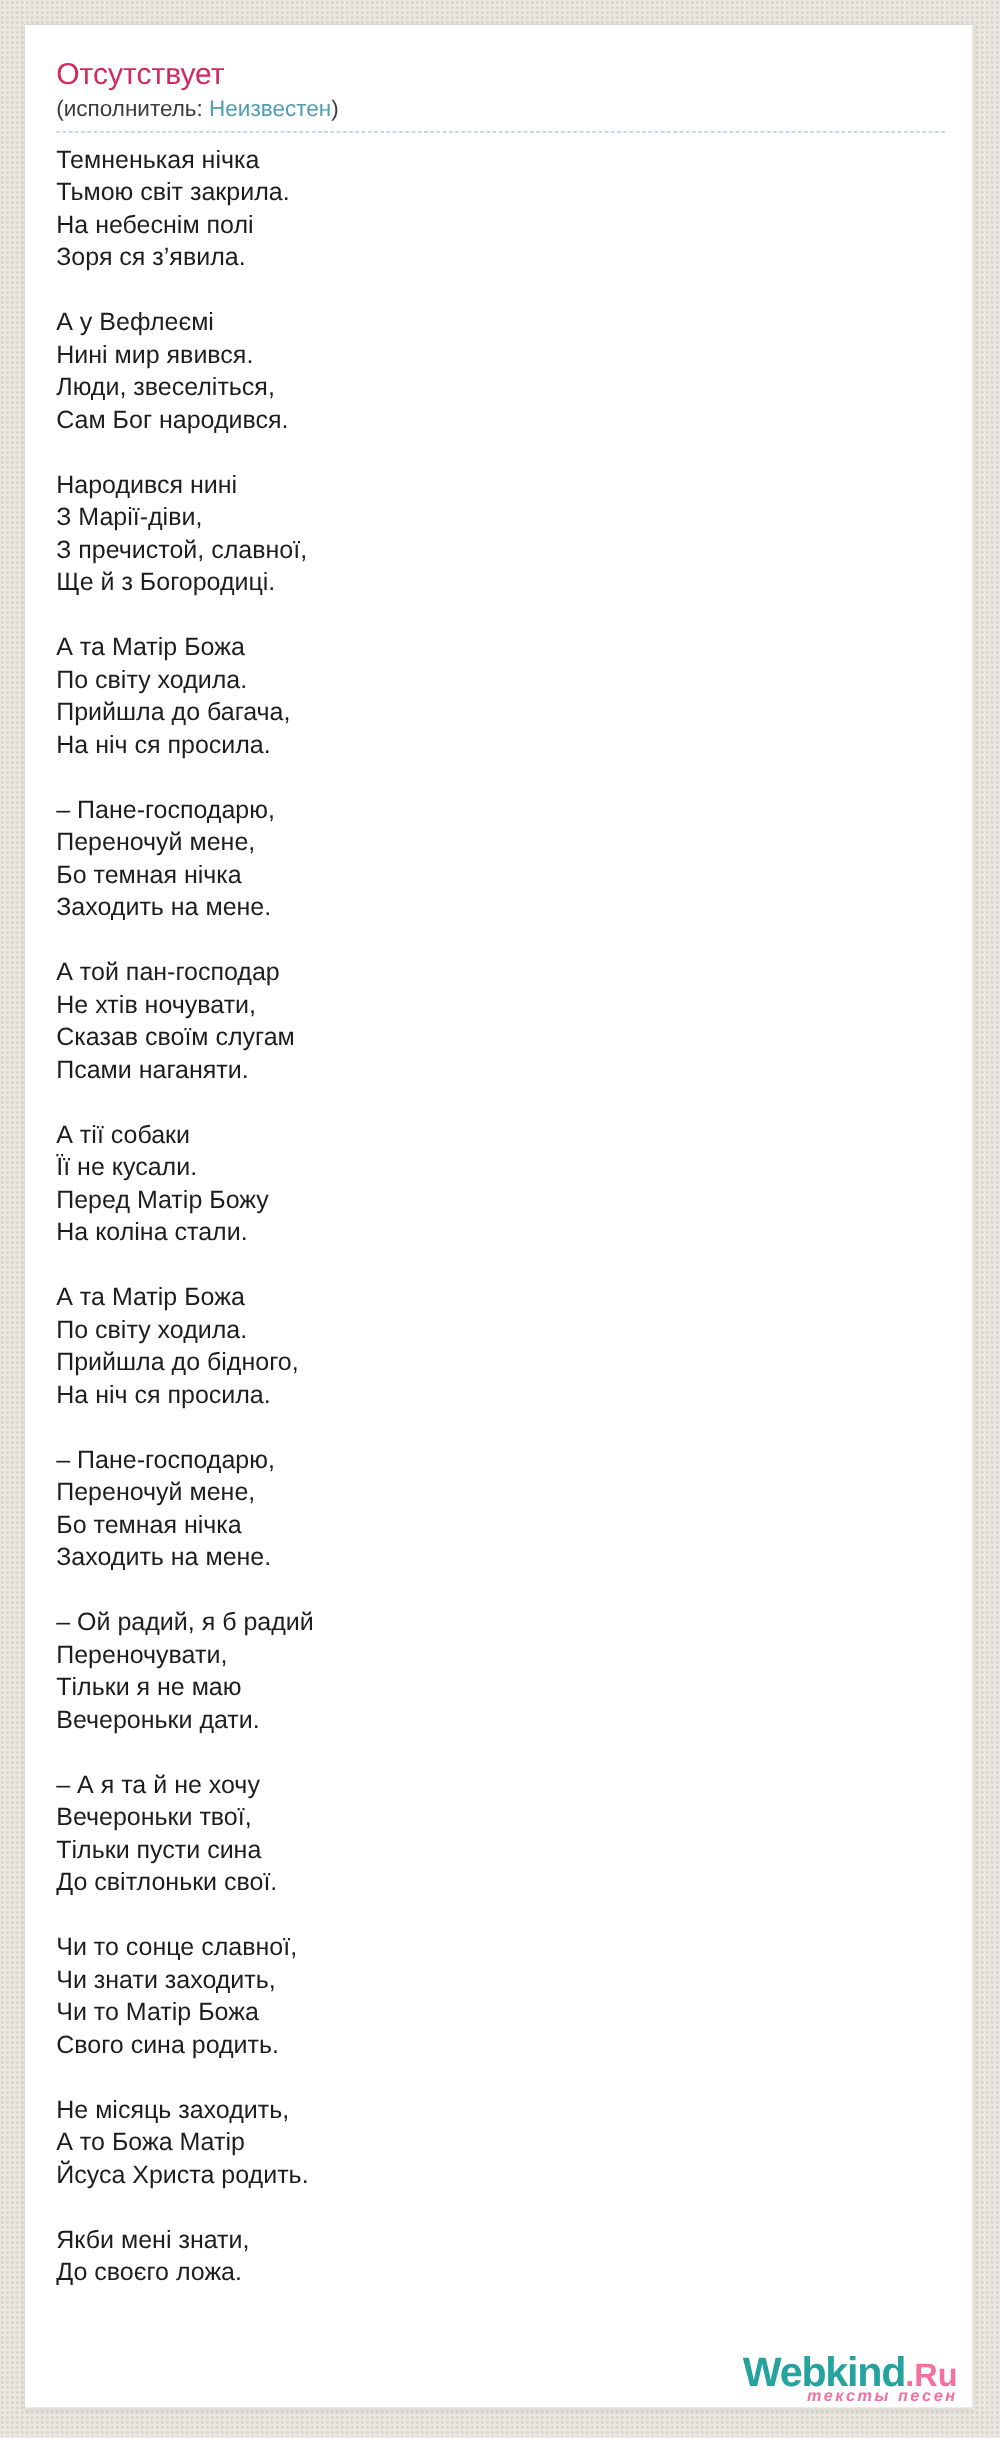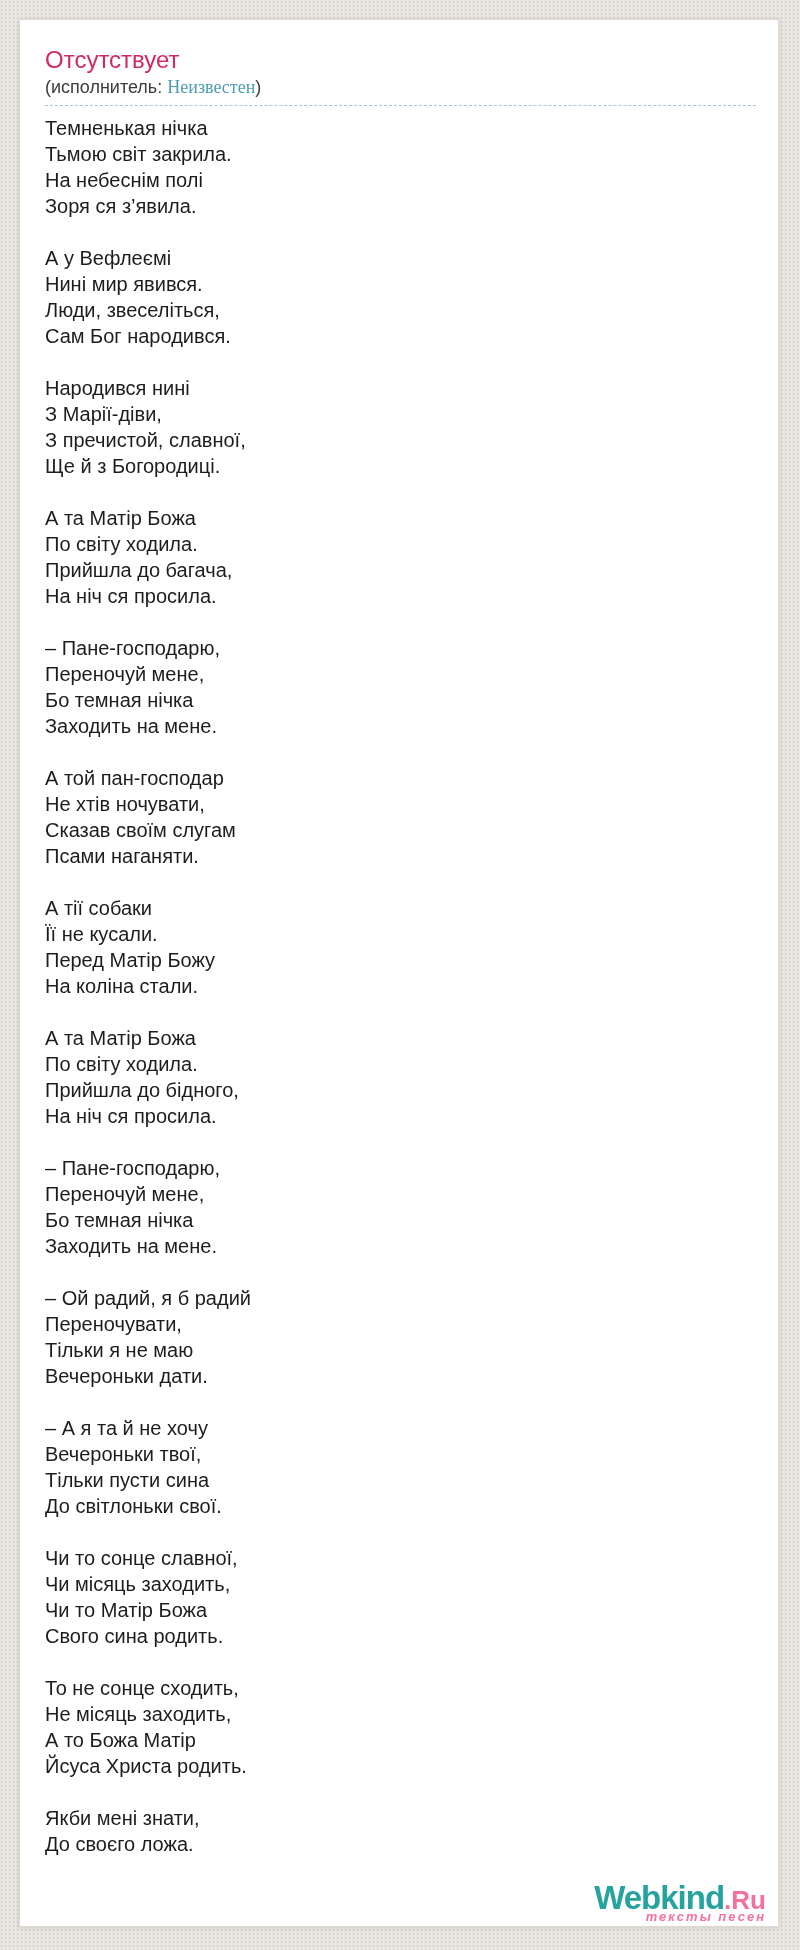--- a/index.html
+++ b/index.html
@@ -46,21 +46,20 @@
   .artist{
     margin-top:2px;
     font-size:18px;
     line-height:21px;
     color:#3c3c3c;
   }
   .artist-link{
     color:var(--artist-link-teal);
     text-decoration:none;
     cursor:pointer;
-    font-family:Liberation Serif, serif;
   }
   .lyrics{
     margin-top:9px;
     font-size:20px;
     line-height:26px;
     color:var(--body-text);
   }
   .verse{margin-bottom:26px;}
   .logo{
     position:absolute;
@@ -164,26 +163,25 @@
         <div class="line">Вечероньки дати.</div>
       </div>
       <div class="verse">
         <div class="line">– А я та й не хочу</div>
         <div class="line">Вечероньки твої,</div>
         <div class="line">Тільки пусти сина</div>
         <div class="line">До світлоньки свої.</div>
       </div>
       <div class="verse">
         <div class="line">Чи то сонце славної,</div>
-        <div class="line">Чи місяць заходить,</div>
+        <div class="line">Чи знати заходить,</div>
         <div class="line">Чи то Матір Божа</div>
         <div class="line">Свого сина родить.</div>
       </div>
       <div class="verse">
-        <div class="line">То не сонце сходить,</div>
         <div class="line">Не місяць заходить,</div>
         <div class="line">А то Божа Матір</div>
         <div class="line">Йсуса Христа родить.</div>
       </div>
       <div class="verse">
         <div class="line">Якби мені знати,</div>
         <div class="line">До своєго ложа.</div>
       </div>
     </div>
 

